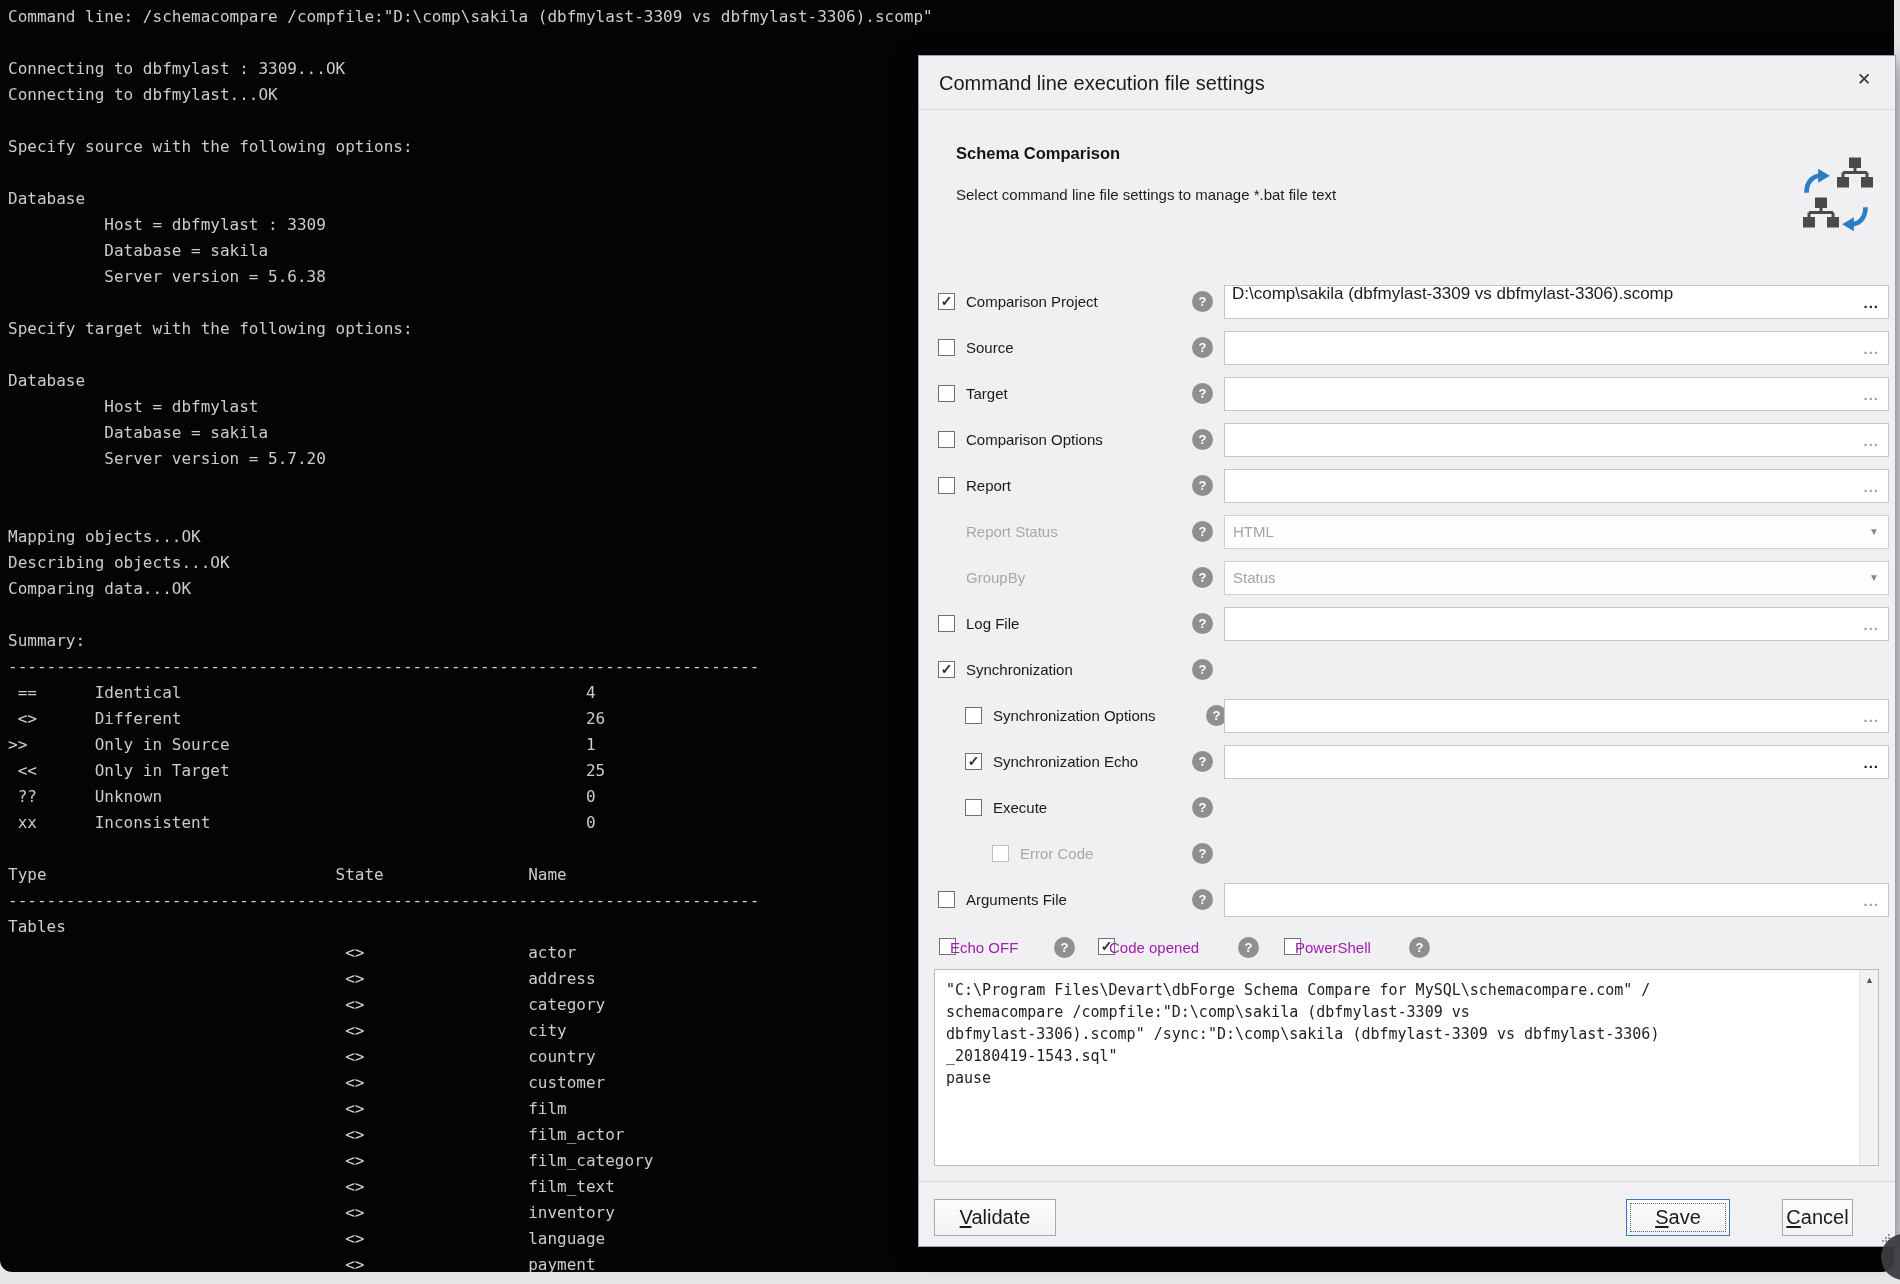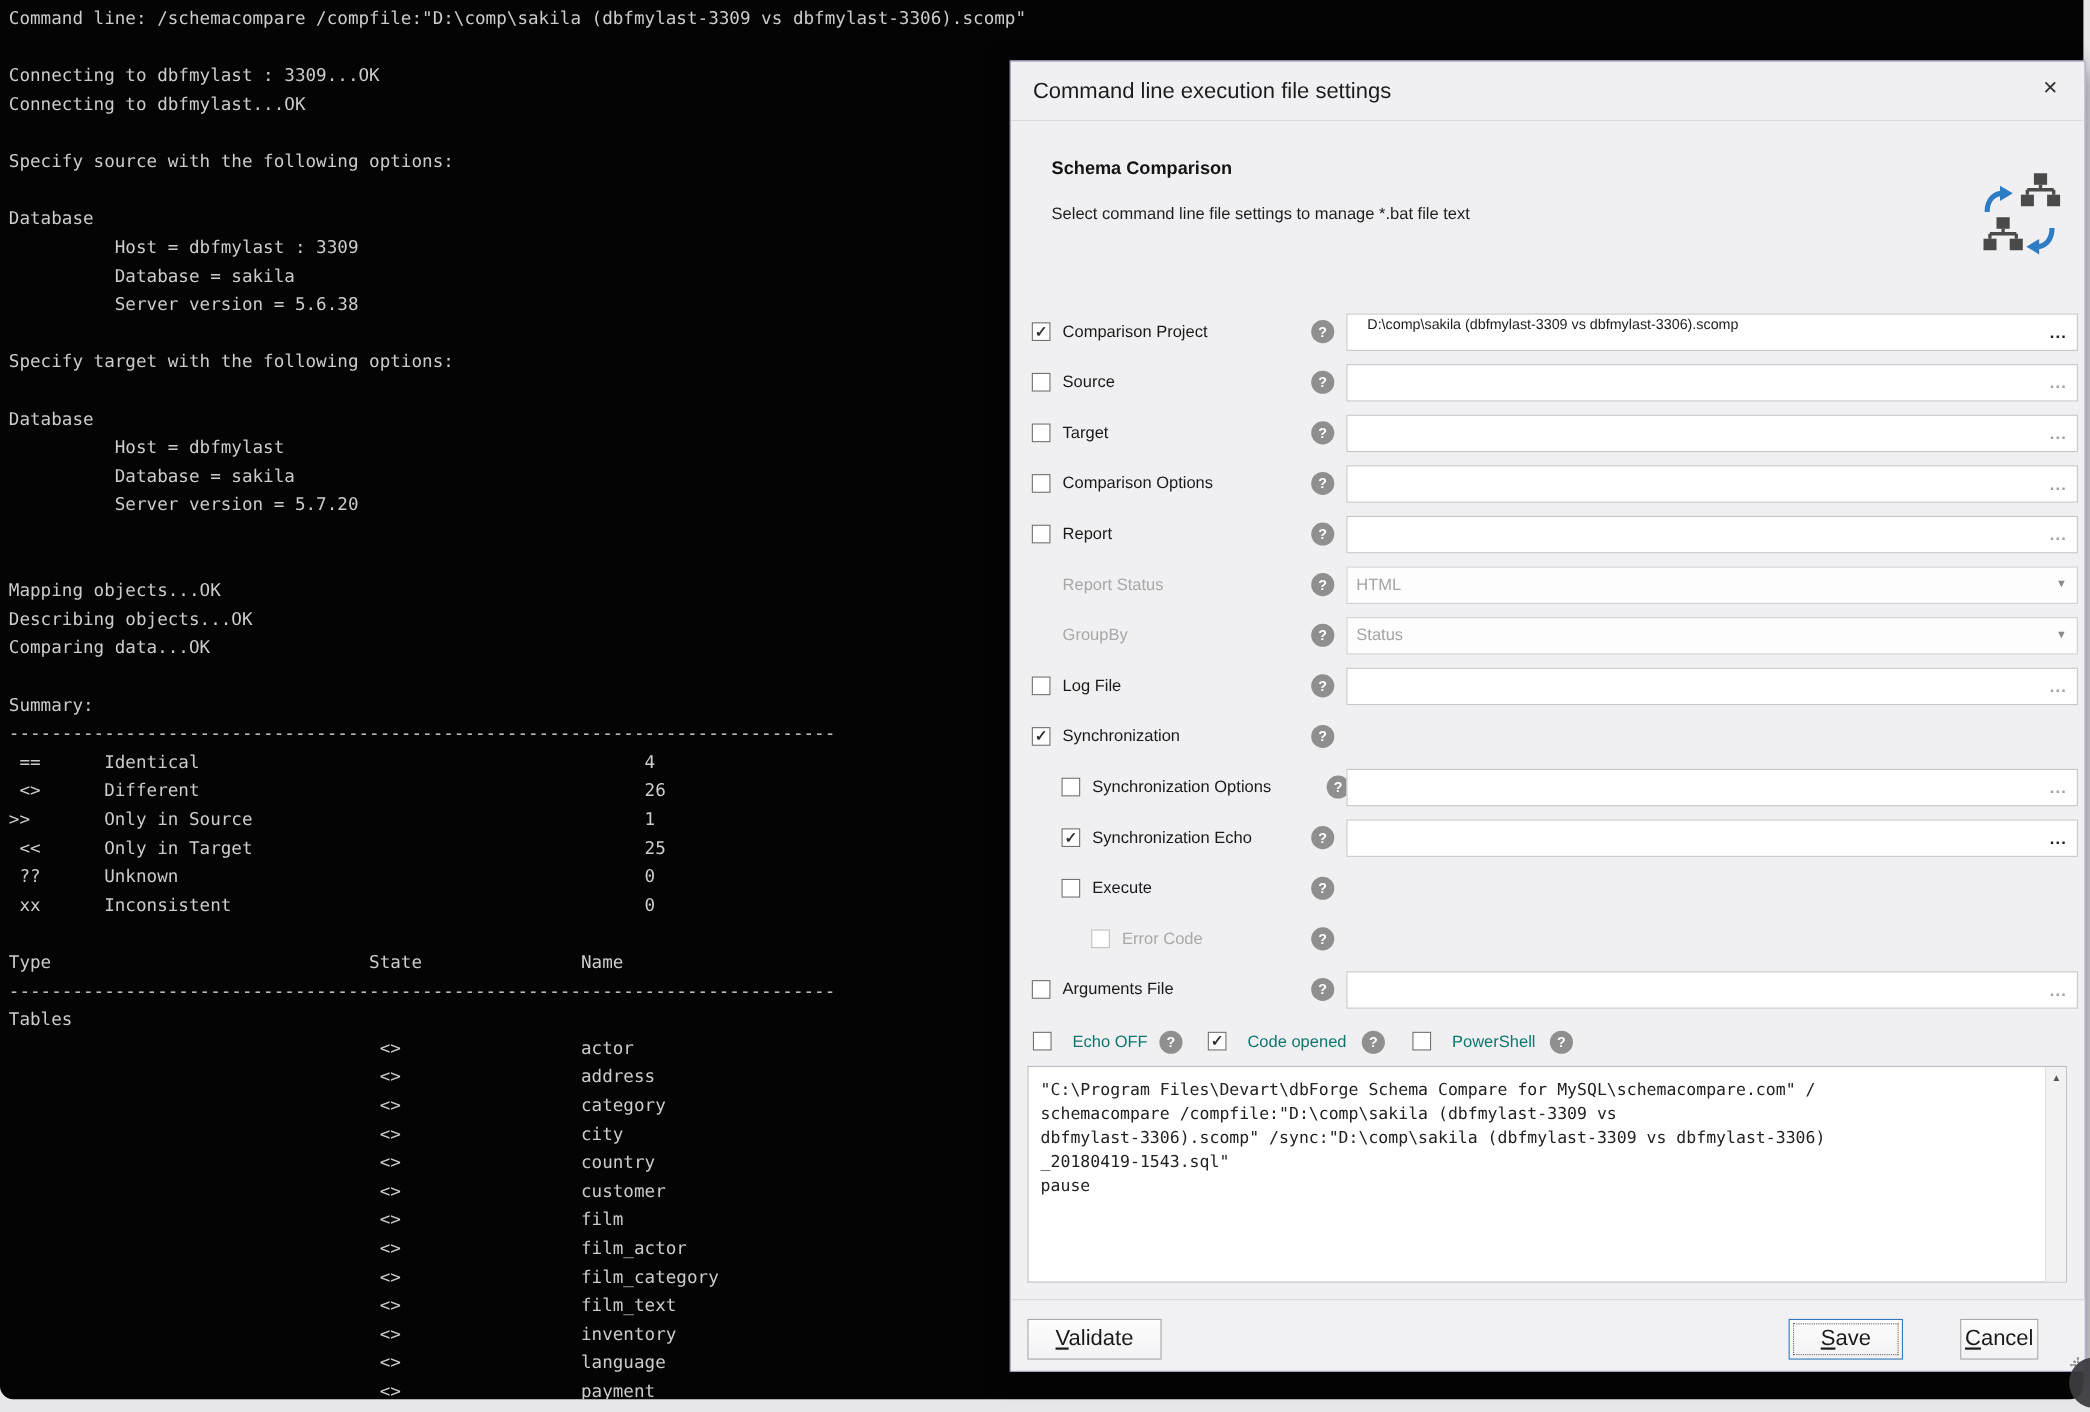--- a/index.html
+++ b/index.html
@@ -58,40 +58,40 @@
     position:absolute; left:273px; top:7px; width:21px; height:21px; border-radius:50%;
     background:#8f8f8f; color:#fff; font-size:13px; font-weight:bold;
     display:flex; align-items:center; justify-content:center; cursor:pointer;
   }
   .tfield {
     position:absolute; left:305px; top:1px; width:665px; height:34px;
     background:#fff; border:1px solid #c6c6ca;
   }
   .tfield input {
     position:absolute; left:0; top:0; width:630px; height:16px; border:none; outline:none;
-    background:transparent; font-family:"Liberation Sans",sans-serif; font-size:13px; color:#1c1c1c;
-    padding:0 0 0 18px;
+    background:transparent; font-family:"Liberation Sans",sans-serif; font-size:17px; color:#1c1c1c;
+    padding:0 0 0 7px;
   }
   .dots {
     position:absolute; right:9px; top:2px; line-height:30px; letter-spacing:1px;
     font-weight:bold; color:#9f9fa4; cursor:pointer;
   }
   .tfield.filled .dots { color:#1a1a1a; }
   .dfield {
     position:absolute; left:305px; top:1px; width:665px; height:34px;
     background:#fdfdfd; border:1px solid #cfcfd4;
   }
   .dfield .dval { position:absolute; left:8px; top:0; line-height:32px; color:#a4a4a8; }
   .dfield .darr { position:absolute; right:9px; top:0; line-height:32px; font-size:10px; color:#8a8a8e; }
 
   
   .opts-row { position:absolute; left:0; top:878px; width:976px; height:30px; }
   .opt { position:absolute; top:0; height:30px; }
   .opt .cbx { left:0; top:4px; }
-  .opt .olabel { position:absolute; left:36px; line-height:28px; white-space:nowrap; color:#0f766e; }
+  .opt .olabel { position:absolute; left:11px; line-height:28px; white-space:nowrap; color:#a21caf; }
   .opt .qicon { top:3px; }
 
   
   .batbox {
     position:absolute; left:15px; top:913px; width:945px; height:197px;
     background:#fff; border:1px solid #b9bdc2;
   }
   .batbox pre {
     position:absolute; left:0; top:0; width:920px; height:195px; overflow:hidden;
     padding:9px 6px 0 11px;

